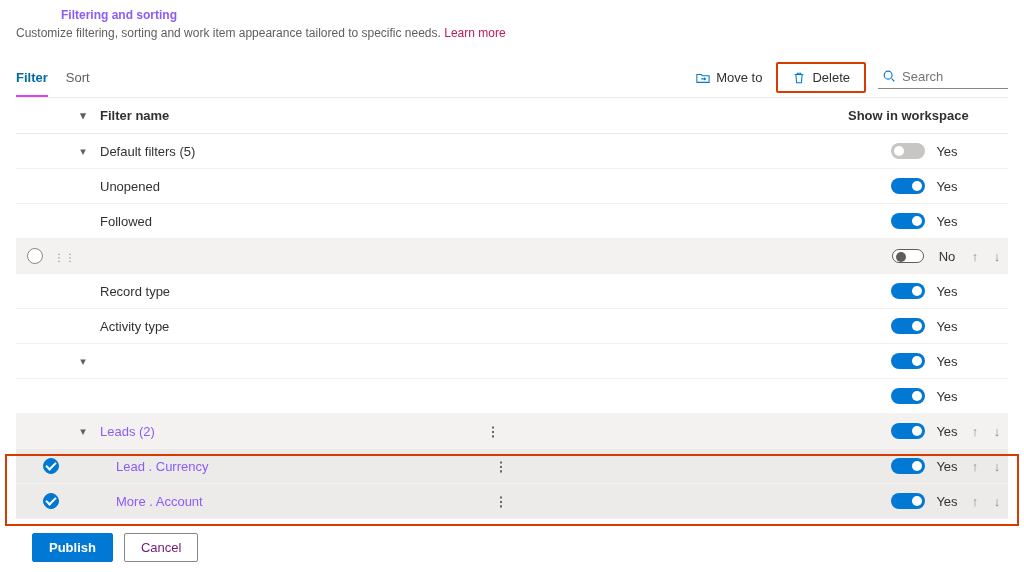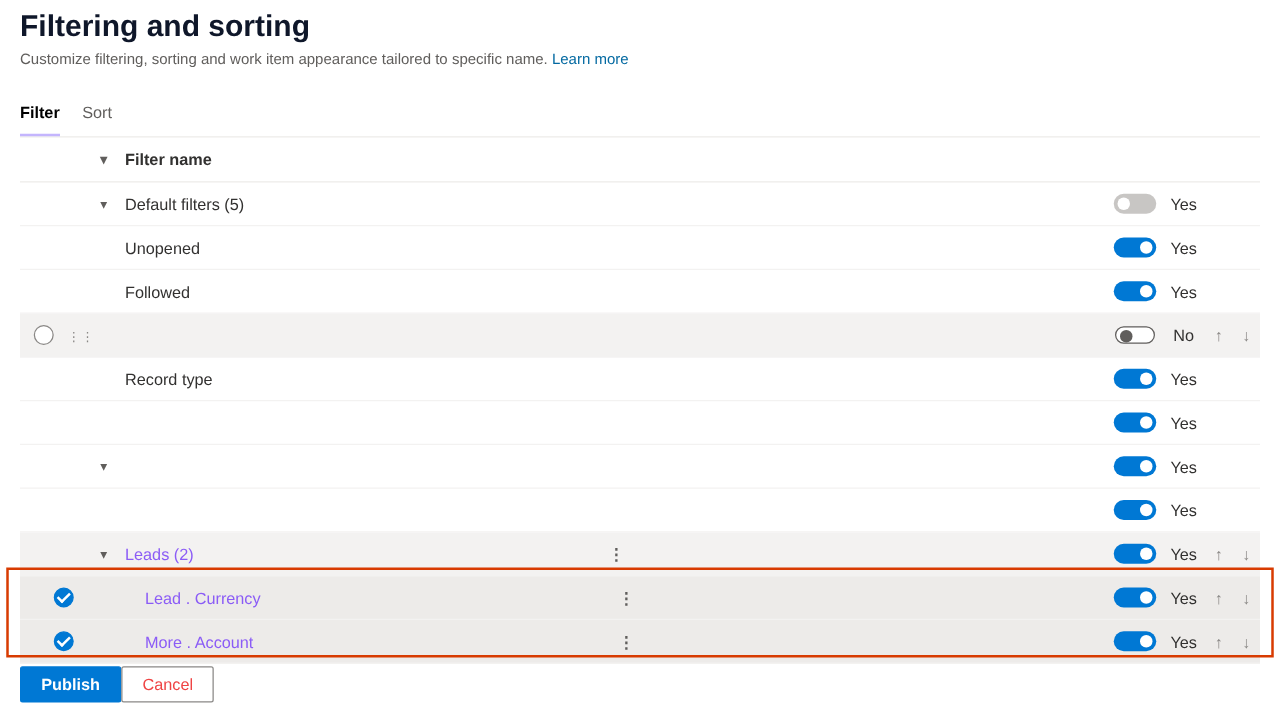--- a/index.html
+++ b/index.html
@@ -8,50 +8,51 @@
     font-size: 13px;
     color: #323130;
     background: #fff;
     width: 1024px;
     height: 572px;
     overflow: hidden;
     position: relative;
   }
   .page { padding: 8px 16px 0 16px; }
   .page-title {
-    font-size: 24px;
+    font-size: 12px;
     font-weight: 600;
-    color: #0f172a;
+    color: #8b5cf6;
     margin-bottom: 4px;
+    margin-left: 45px;
   }
   .page-desc {
     font-size: 12px;
     color: #605e5c;
     margin-bottom: 22px;
   }
-  .page-desc a { color: #0369a1; text-decoration: none; cursor: pointer; }
+  .page-desc a { color: #be185d; text-decoration: none; cursor: pointer; }
 
   .toolbar-row {
     display: flex;
     justify-content: space-between;
     align-items: flex-end;
     border-bottom: 1px solid #edebe9;
   }
   .tabs { display: flex; gap: 18px; }
   .tab {
     padding: 6px 0 10px 0;
     font-size: 13px;
     color: #605e5c;
     cursor: pointer;
     border-bottom: 2px solid transparent;
   }
   .tab.active {
-    color: #000000;
+    color: #0369a1;
     font-weight: 600;
-    border-bottom: 2px solid #c4b5fd;
+    border-bottom: 2px solid #d946ef;
   }
   .toolbar-actions { display: flex; align-items: center; gap: 6px; padding-bottom: 4px; }
   .action-btn {
     display: inline-flex; align-items: center; gap: 6px;
     padding: 4px 8px; font-size: 13px; color: #323130;
     background: none; border: none; cursor: pointer;
   }
   .action-btn svg { width: 14px; height: 14px; }
   .delete-highlight {
     border: 2px solid #d83b01;
@@ -133,56 +134,81 @@
 
   .selection-box {
     position: absolute;
     left: 5px; right: 5px;
     border: 2px solid #d83b01;
     pointer-events: none;
     z-index: 5;
   }
 
   .footer {
-    position: absolute; bottom: 10px; left: 16px;
-    display: flex; gap: 0;
+    position: absolute; bottom: 10px; left: 32px;
+    display: flex; gap: 11px;
   }
   .btn {
     padding: 6px 16px; font-size: 13px; border-radius: 2px;
     cursor: pointer;
   }
   .btn.primary { background:#0078d4; color:#fff; border:1px solid #0078d4; font-weight:600; }
-  .btn.secondary { background:#fff; color:#ef4444; border:1px solid #8a8886; }
+  .btn.secondary { background:#fff; color:#701a75; border:1px solid #8a8886; }
 </style>
 </head>
 <body>
 
 <div class="page">
   <div class="page-title">Filtering and sorting</div>
   <div class="page-desc">
-    <span>Customize filtering, sorting and work item appearance tailored to specific name.</span>
+    <span>Customize filtering, sorting and work item appearance tailored to specific needs.</span>
     <a>Learn more</a>
   </div>
 
   <div class="toolbar-row">
     <div class="tabs">
       <div class="tab active">Filter</div>
       <div class="tab">Sort</div>
     </div>
+    <div class="toolbar-actions">
+      <button class="action-btn">
+        <svg viewBox="0 0 16 16" fill="none" stroke="#0078d4" stroke-width="1.2">
+            <path d="M1 4h5l1 1.5h8V13H1z"></path>
+            <path d="M6 9h5m0 0-1.5-1.5M11 9l-1.5 1.5" stroke="#0078d4"></path>
+          </svg>
+        <span>Move to</span>
+      </button>
+      <span class="delete-highlight">
+        <button class="action-btn">
+          <svg viewBox="0 0 16 16" fill="none" stroke="#0078d4" stroke-width="1.2">
+              <path d="M3 4h10M6 4V2.5h4V4M4.5 4l.7 9.5h5.6L11.5 4"></path>
+            </svg>
+          <span>Delete</span>
+        </button>
+      </span>
+      <div class="search-box">
+        <svg viewBox="0 0 16 16" fill="none" stroke="#0078d4" stroke-width="1.3">
+            <circle cx="7" cy="7" r="4.5"></circle>
+            <path d="m11 11 3 3"></path>
+          </svg>
+        <input type="text" placeholder="Search" style="">
+      </div>
+    </div>
   </div>
 
   <div class="grid-header">
     <div class="col-check"></div>
     <div class="col-drag"></div>
     <div class="col-chevron">
         <span class="chev">▾</span>
       </div>
     <div class="col-name">Filter name</div>
     <div class="col-more"></div>
     <div style="flex:1"></div>
+    <div style="width:160px; text-align:left;">Show in workspace</div>
   </div>
 
   <div class="grid-row indent-1">
     <div class="col-check"></div>
       <div class="col-drag"></div>
     <div class="col-chevron">
         <span class="chev">▾</span>
       </div>
     <div class="col-name"><span class="name-text">Default filters (5)</span></div>
     <div class="col-more"></div>
@@ -257,20 +283,21 @@
       </div>
     <div class="col-val">Yes</div>
     <div class="col-arrow"></div>
       <div class="col-arrow"></div>
   </div>
 
   <div class="grid-row indent-1">
     <div class="col-check"></div>
       <div class="col-drag"></div>
       <div class="col-chevron"></div>
+    <div class="col-name"><span class="name-text">Activity type</span></div>
     <div class="col-more"></div>
       <div style="flex:1"></div>
     <div class="col-toggle">
         <div class="toggle on"></div>
       </div>
     <div class="col-val">Yes</div>
     <div class="col-arrow"></div>
       <div class="col-arrow"></div>
   </div>
 

